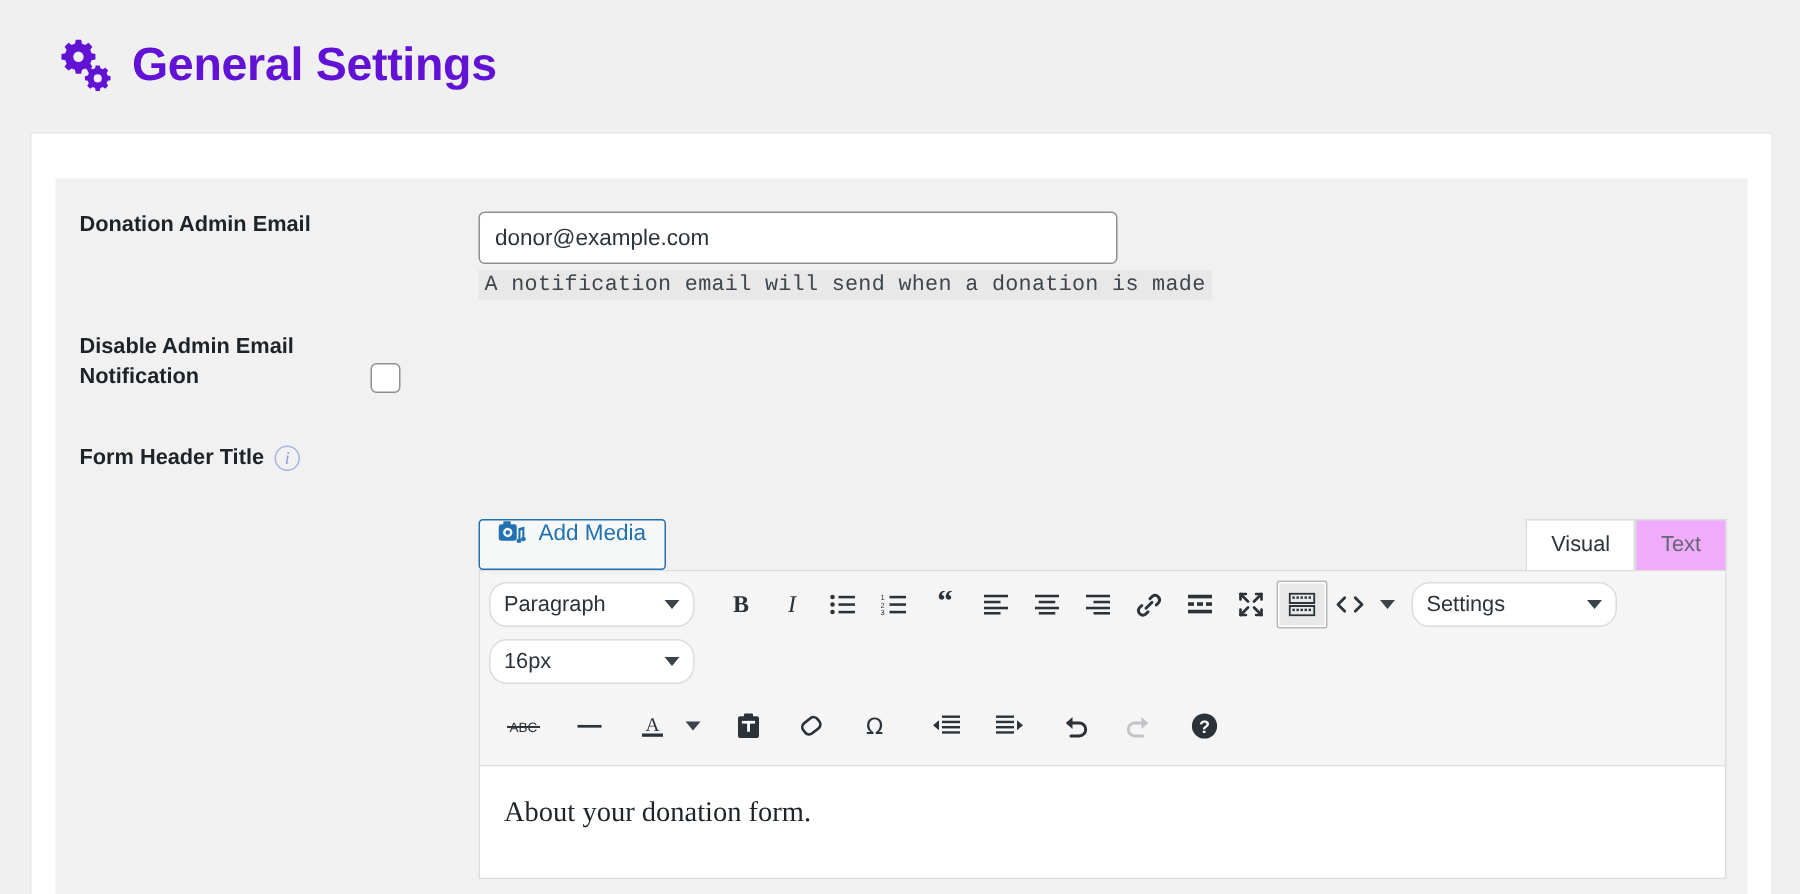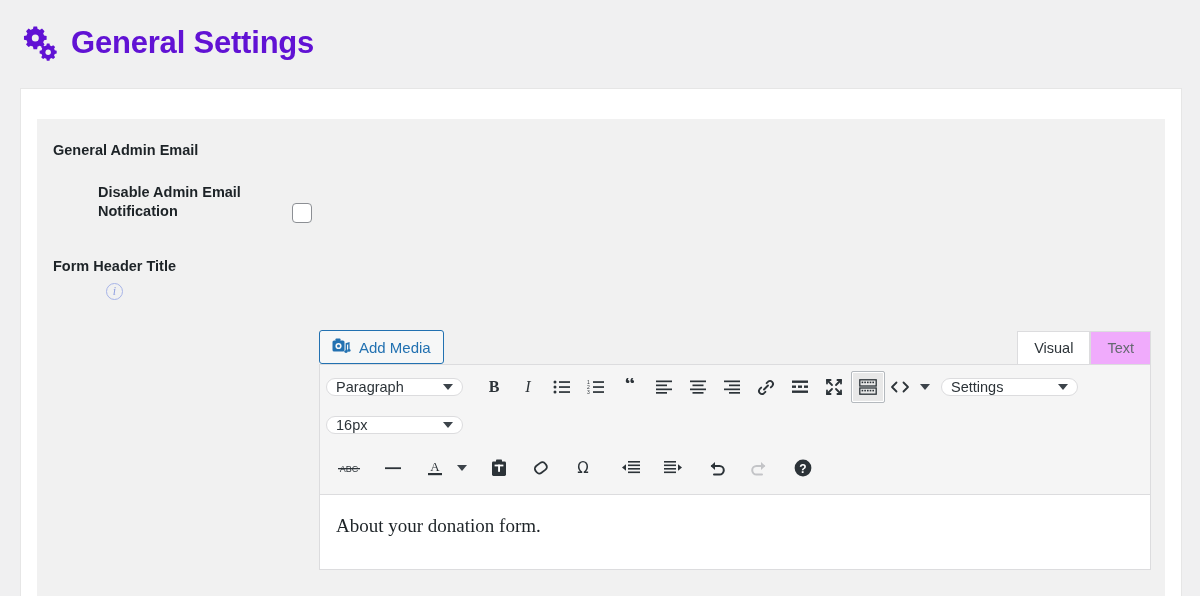--- a/index.html
+++ b/index.html
@@ -9,21 +9,21 @@
     background: #f0f0f1;
     font-family: "Liberation Sans", sans-serif;
     overflow: hidden;
   }
 
   
   .page-header {
     display: flex;
     align-items: center;
     gap: 10px;
-    padding: 14px 0 0 19px;
+    padding: 14px 0 0 36px;
     height: 72px;
   }
   .gears-icon { flex: 0 0 auto; line-height: 0; }
   .page-title {
     font-size: 31px;
     font-weight: bold;
     color: #6112d4;
     letter-spacing: -0.2px;
     white-space: nowrap;
   }
@@ -62,21 +62,20 @@
     font-weight: bold;
     color: #1d2327;
     line-height: 1.35;
   }
   .row-field { flex: 1 1 auto; }
 
   .label-with-info {
     display: inline-flex;
     align-items: center;
     gap: 7px;
-    flex-direction: column;
   }
   .info-icon {
     display: inline-block;
     width: 17px; height: 17px;
     border-radius: 50%;
     border: 1.5px solid #a7b4e8;
     color: #8f9fe0;
     font-family: "Liberation Serif", serif;
     font-size: 12px;
     font-style: italic;
@@ -125,21 +124,20 @@
     position: relative;
   }
   .media-bar {
     display: flex;
     align-items: flex-end;
     justify-content: space-between;
     height: 44px;
   }
   .add-media-btn {
     display: inline-flex;
-    align-items: center;
     gap: 8px;
     height: 34px;
     padding: 0 12px;
     background: #f6f7f7;
     border: 1px solid #2271b1;
     border-radius: 3px;
     color: #2271b1;
     font-size: 15px;
     cursor: pointer;
     font-family: "Liberation Sans", sans-serif;
@@ -180,21 +178,21 @@
 
   .select-box {
     display: inline-flex;
     align-items: center;
     justify-content: space-between;
     background: #ffffff;
     border: 1px solid #dcdcde;
     border-radius: 12px;
     font-size: 14.5px;
     color: #2c3338;
-    height: 18px;
+    height: 30px;
     padding: 0 9px;
     cursor: pointer;
     margin: 2px 0;
   }
   .select-box.paragraph { width: 137px; margin-right: 14px; }
   .select-box.fontsize { width: 137px; gap: 48px; }
   .select-box.fontfam { width: 137px; margin-left: 6px; }
   .caret {
     width: 0; height: 0;
     border-left: 5px solid transparent;
@@ -250,25 +248,29 @@
       <circle cx="29.15" cy="29.25" r="2.7" fill="#f0f0f1"></circle>
     </svg>
   </span>
   <span class="page-title">General Settings</span>
 </div>
 
 <div class="card">
   <div class="panel">
 
     <div class="row" style="padding-top:22px;">
-      <div class="row-label">General Admin Email</div>
+      <div class="row-label">Donation Admin Email</div>
+      <div class="row-field">
+        <input class="text-input" type="text" value="donor@example.com" style="">
+        <div class="help-text">A notification email will send when a donation is made</div>
+      </div>
     </div>
 
     <div class="row" style="padding-top:22px;">
-      <div class="row-label" style="max-width:210px;margin-left:45px;">Disable Admin Email Notification</div>
+      <div class="row-label" style="max-width:210px;">Disable Admin Email Notification</div>
       <div class="row-field" style="padding-top:20px;">
         <span class="checkbox"></span>
       </div>
     </div>
 
     <div class="row" style="padding-top:34px;">
       <div class="row-label">
         <span class="label-with-info">
           <span>Form Header Title</span>
           <span class="info-icon">i</span>

